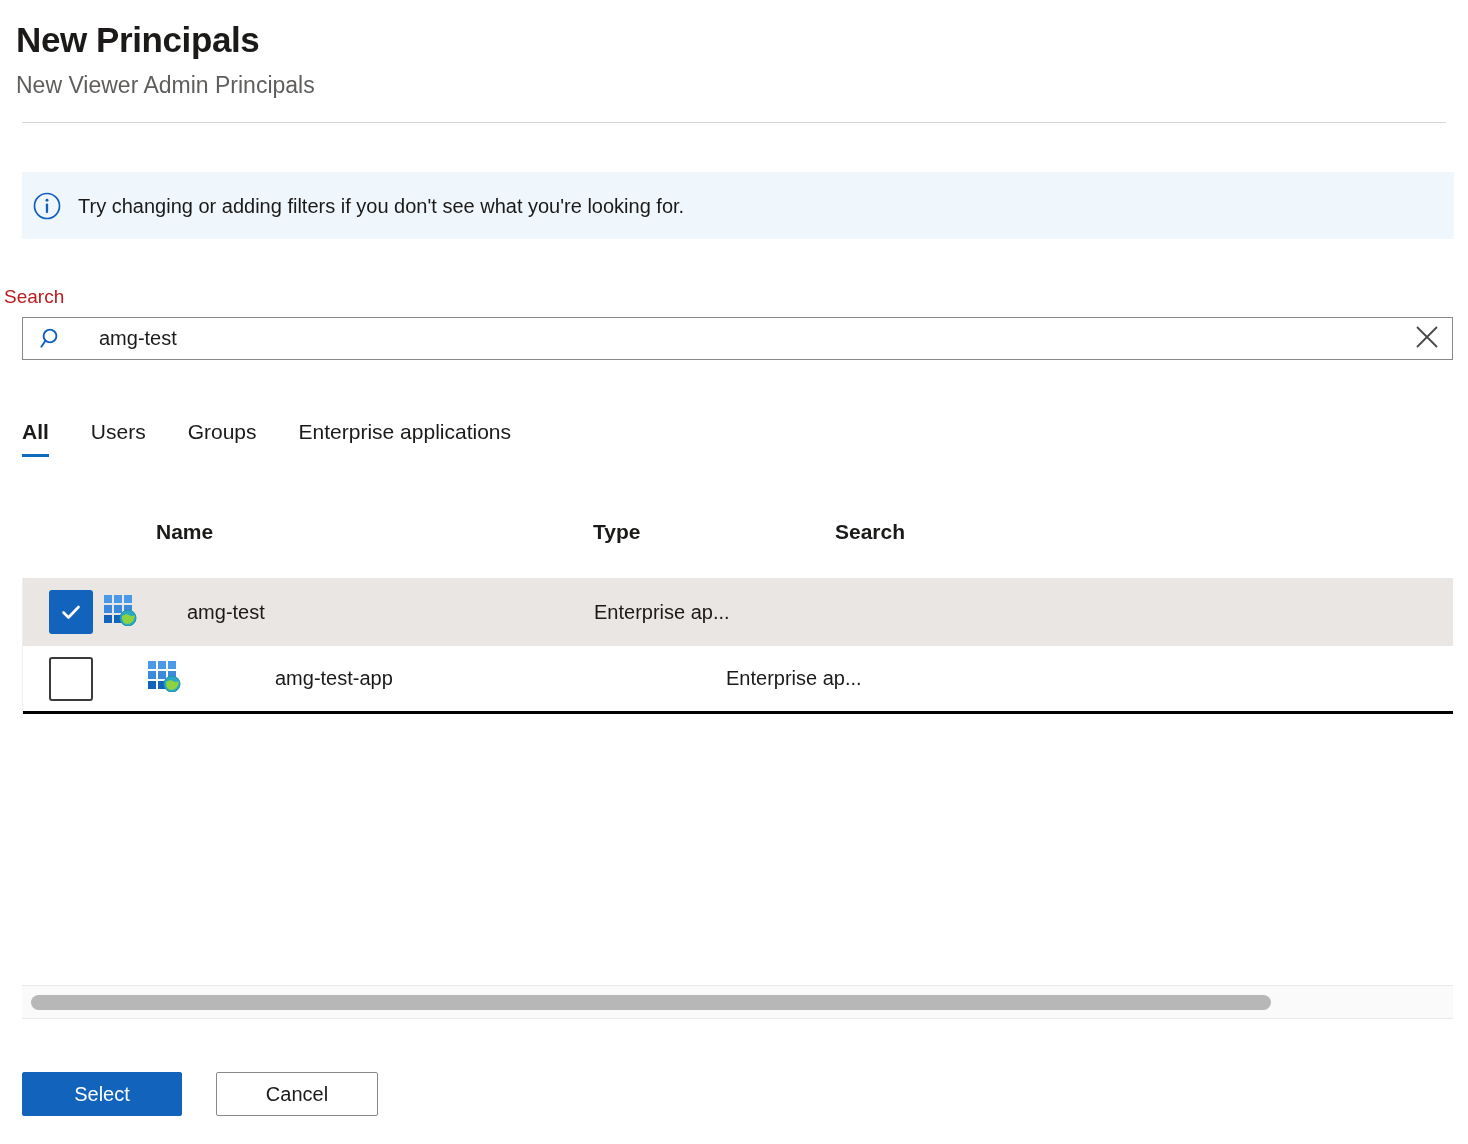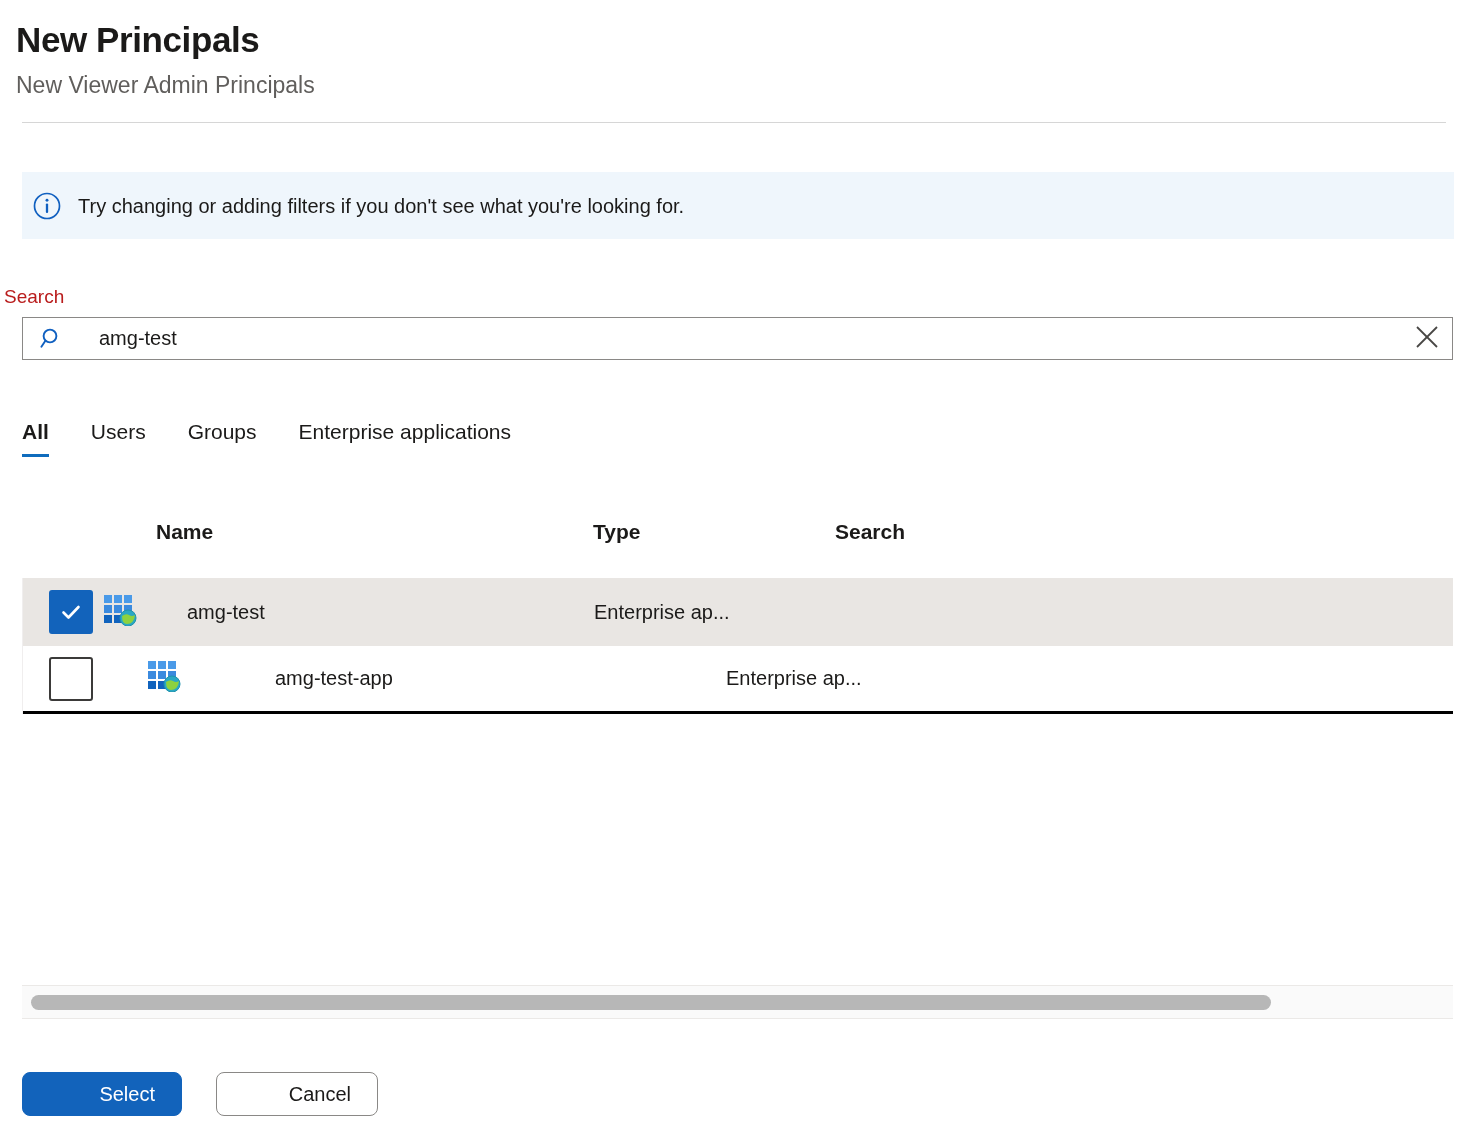--- a/index.html
+++ b/index.html
@@ -219,22 +219,21 @@
     display: flex;
     align-items: center;
   }
   .btn {
     font-family: "Liberation Sans", sans-serif;
     font-size: 20px;
     line-height: 22px;
     height: 44px;
     padding: 0 26px;
     cursor: pointer;
-    border-radius: 8px;
-    text-align: right;
+    border-radius: 2px;
   }
   .btn-primary {
     background: #1263bb;
     color: #ffffff;
     border: 1px solid #1263bb;
     min-width: 160px;
   }
   .btn-secondary {
     background: #ffffff;
     color: #1b1a19;

